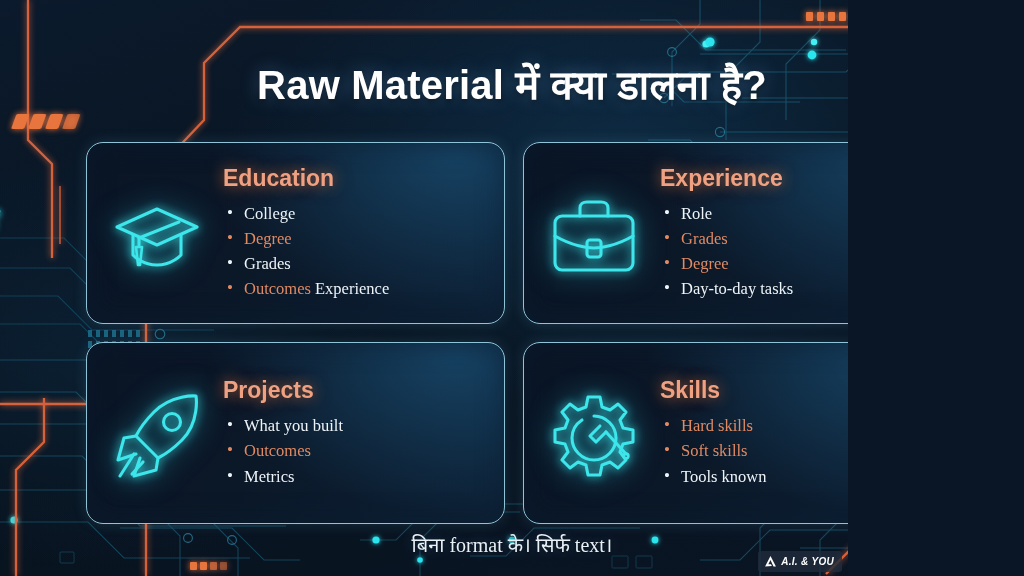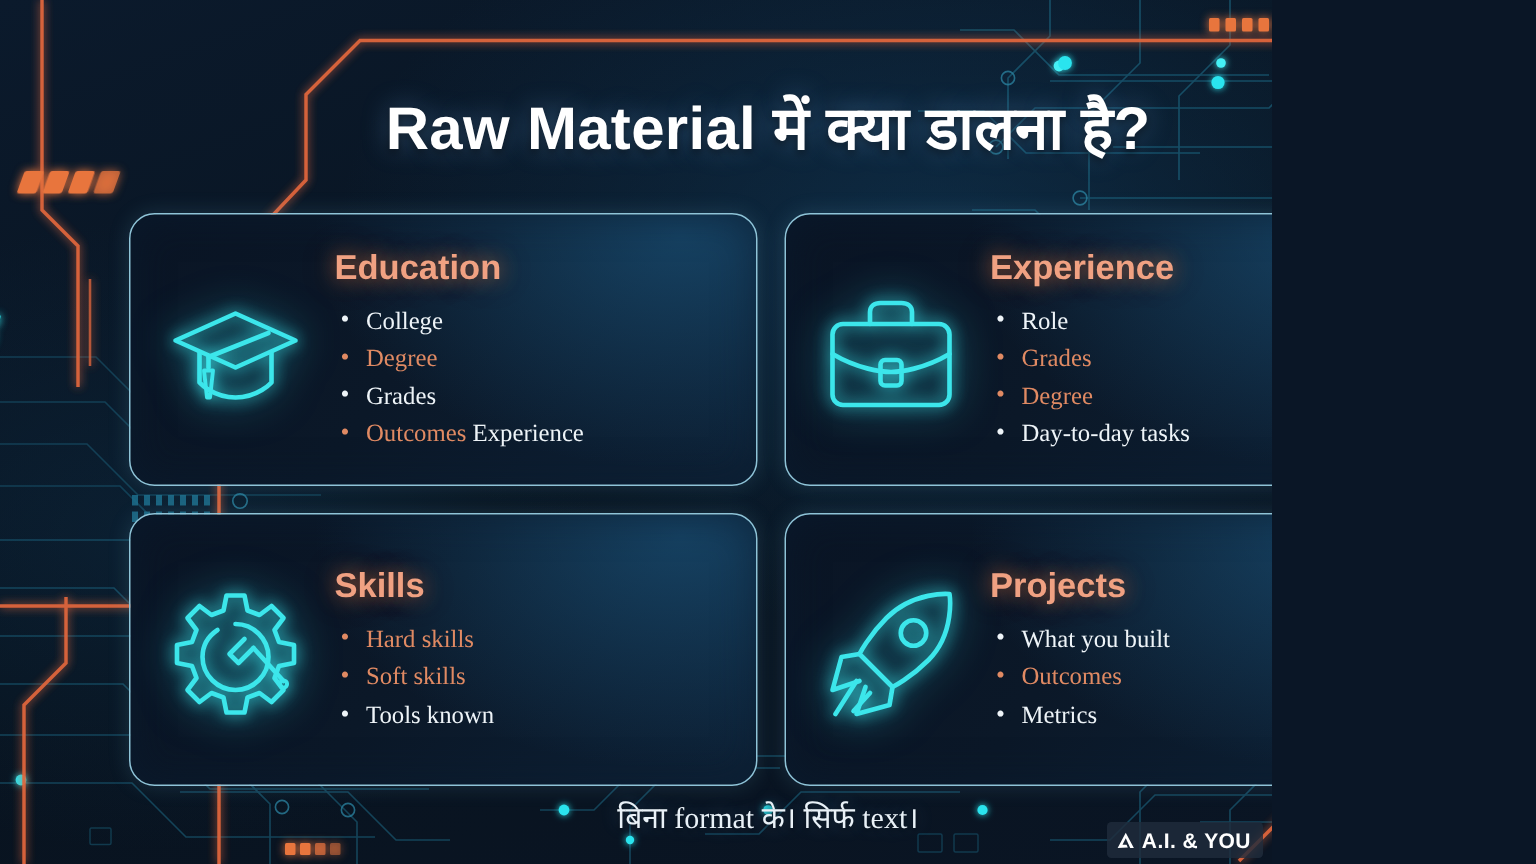--- a/index.html
+++ b/index.html
@@ -94,21 +94,21 @@
   }
 
   
   .watermark {
     position:absolute; right:6px; bottom:4px;
     display:flex; align-items:center; gap:4px;
     background:rgba(32,44,60,0.82);
     padding:4px 8px 4px 6px; border-radius:3px; z-index:8;
   }
   .watermark .wm-text {
-    font-size:14px; font-weight:bold; color:#ffffff; letter-spacing:0.3px;
+    font-size:10px; font-weight:bold; color:#ffffff; letter-spacing:0.3px;font-style:italic;
   }
 </style>
 </head>
 <body>
 
 <div id="stage">
 
   <svg id="circuit" viewBox="0 0 1024 576" xmlns="http://www.w3.org/2000/svg">
     <defs>
       <filter id="gl-c" x="-180%" y="-180%" width="460%" height="460%">
@@ -384,20 +384,42 @@
           <li class="it-white">Role</li>
           <li class="it-orange">Grades</li>
           <li class="it-orange">Degree</li>
           <li class="it-white">Day-to-day tasks</li>
         </ul>
       </div>
     </div>
 
     <div class="card">
       <div class="card-icon">
+        <svg width="94" height="92" viewBox="0 0 94 92" fill="none" stroke="#3ce6eb" stroke-width="3.1" stroke-linecap="round" stroke-linejoin="round">
+          <path d="M86 6 C86 6 62 4 44 22 C32 34 26 46 26 46 L48 68 C48 68 60 62 72 50
+                   C90 32 86 6 86 6 Z"></path>
+          <circle cx="62" cy="32" r="8.5"></circle>
+          <path d="M26 46 L14 48 L8 70 L26 64"></path>
+          <path d="M48 68 L46 80 L24 86 L30 68"></path>
+          <path d="M24 64 L10 86"></path>
+          <path d="M33 72 L22 84"></path>
+        </svg>
+      </div>
+      <div class="card-body">
+        <div class="card-title">Projects</div>
+        <ul class="card-list">
+          <li class="it-white">What you built</li>
+          <li class="it-orange">Outcomes</li>
+          <li class="it-white">Metrics</li>
+        </ul>
+      </div>
+    </div>
+
+    <div class="card">
+      <div class="card-icon">
         <svg width="92" height="88" viewBox="0 0 92 88" fill="none" stroke="#3ce6eb" stroke-width="3.1" stroke-linecap="round" stroke-linejoin="round">
           <path d="M40 5 L52 5 L54 15 L62 18 L70 12 L78 20 L72 28 L75 36 L85 38 L85 50
                    L75 52 L72 60 L78 68 L70 76 L62 70 L54 73 L52 83 L40 83 L38 73 L30 70
                    L22 76 L14 68 L20 60 L17 52 L7 50 L7 38 L17 36 L20 28 L14 20 L22 12
                    L30 18 L38 15 Z"></path>
           <path d="M46 24 C58 24 68 34 68 46 C68 58 58 68 46 68 C34 68 24 58 24 46
                    C24 38 28 32 34 28"></path>
           <path d="M52 34 L42 44 L48 50 L58 40"></path>
           <path d="M58 40 L78 62"></path>
           <circle cx="78" cy="64" r="2.4" stroke-width="2.6"></circle>
@@ -406,42 +428,20 @@
       <div class="card-body">
         <div class="card-title">Skills</div>
         <ul class="card-list">
           <li class="it-orange">Hard skills</li>
           <li class="it-orange">Soft skills</li>
           <li class="it-white">Tools known</li>
         </ul>
       </div>
     </div>
 
-    <div class="card">
-      <div class="card-icon">
-        <svg width="94" height="92" viewBox="0 0 94 92" fill="none" stroke="#3ce6eb" stroke-width="3.1" stroke-linecap="round" stroke-linejoin="round">
-          <path d="M86 6 C86 6 62 4 44 22 C32 34 26 46 26 46 L48 68 C48 68 60 62 72 50
-                   C90 32 86 6 86 6 Z"></path>
-          <circle cx="62" cy="32" r="8.5"></circle>
-          <path d="M26 46 L14 48 L8 70 L26 64"></path>
-          <path d="M48 68 L46 80 L24 86 L30 68"></path>
-          <path d="M24 64 L10 86"></path>
-          <path d="M33 72 L22 84"></path>
-        </svg>
-      </div>
-      <div class="card-body">
-        <div class="card-title">Projects</div>
-        <ul class="card-list">
-          <li class="it-white">What you built</li>
-          <li class="it-orange">Outcomes</li>
-          <li class="it-white">Metrics</li>
-        </ul>
-      </div>
-    </div>
-
   </div>
 
   <div class="footer">
     <span>बिना format के। सिर्फ text।</span>
   </div>
 
   <div class="watermark">
     <svg width="13" height="13" viewBox="0 0 24 24">
       <path d="M12 2 L22 21 L17.5 21 L12 9 L8 17 L13 17 L14.5 20.4 L2 21 Z" fill="#ffffff"></path>
     </svg>

